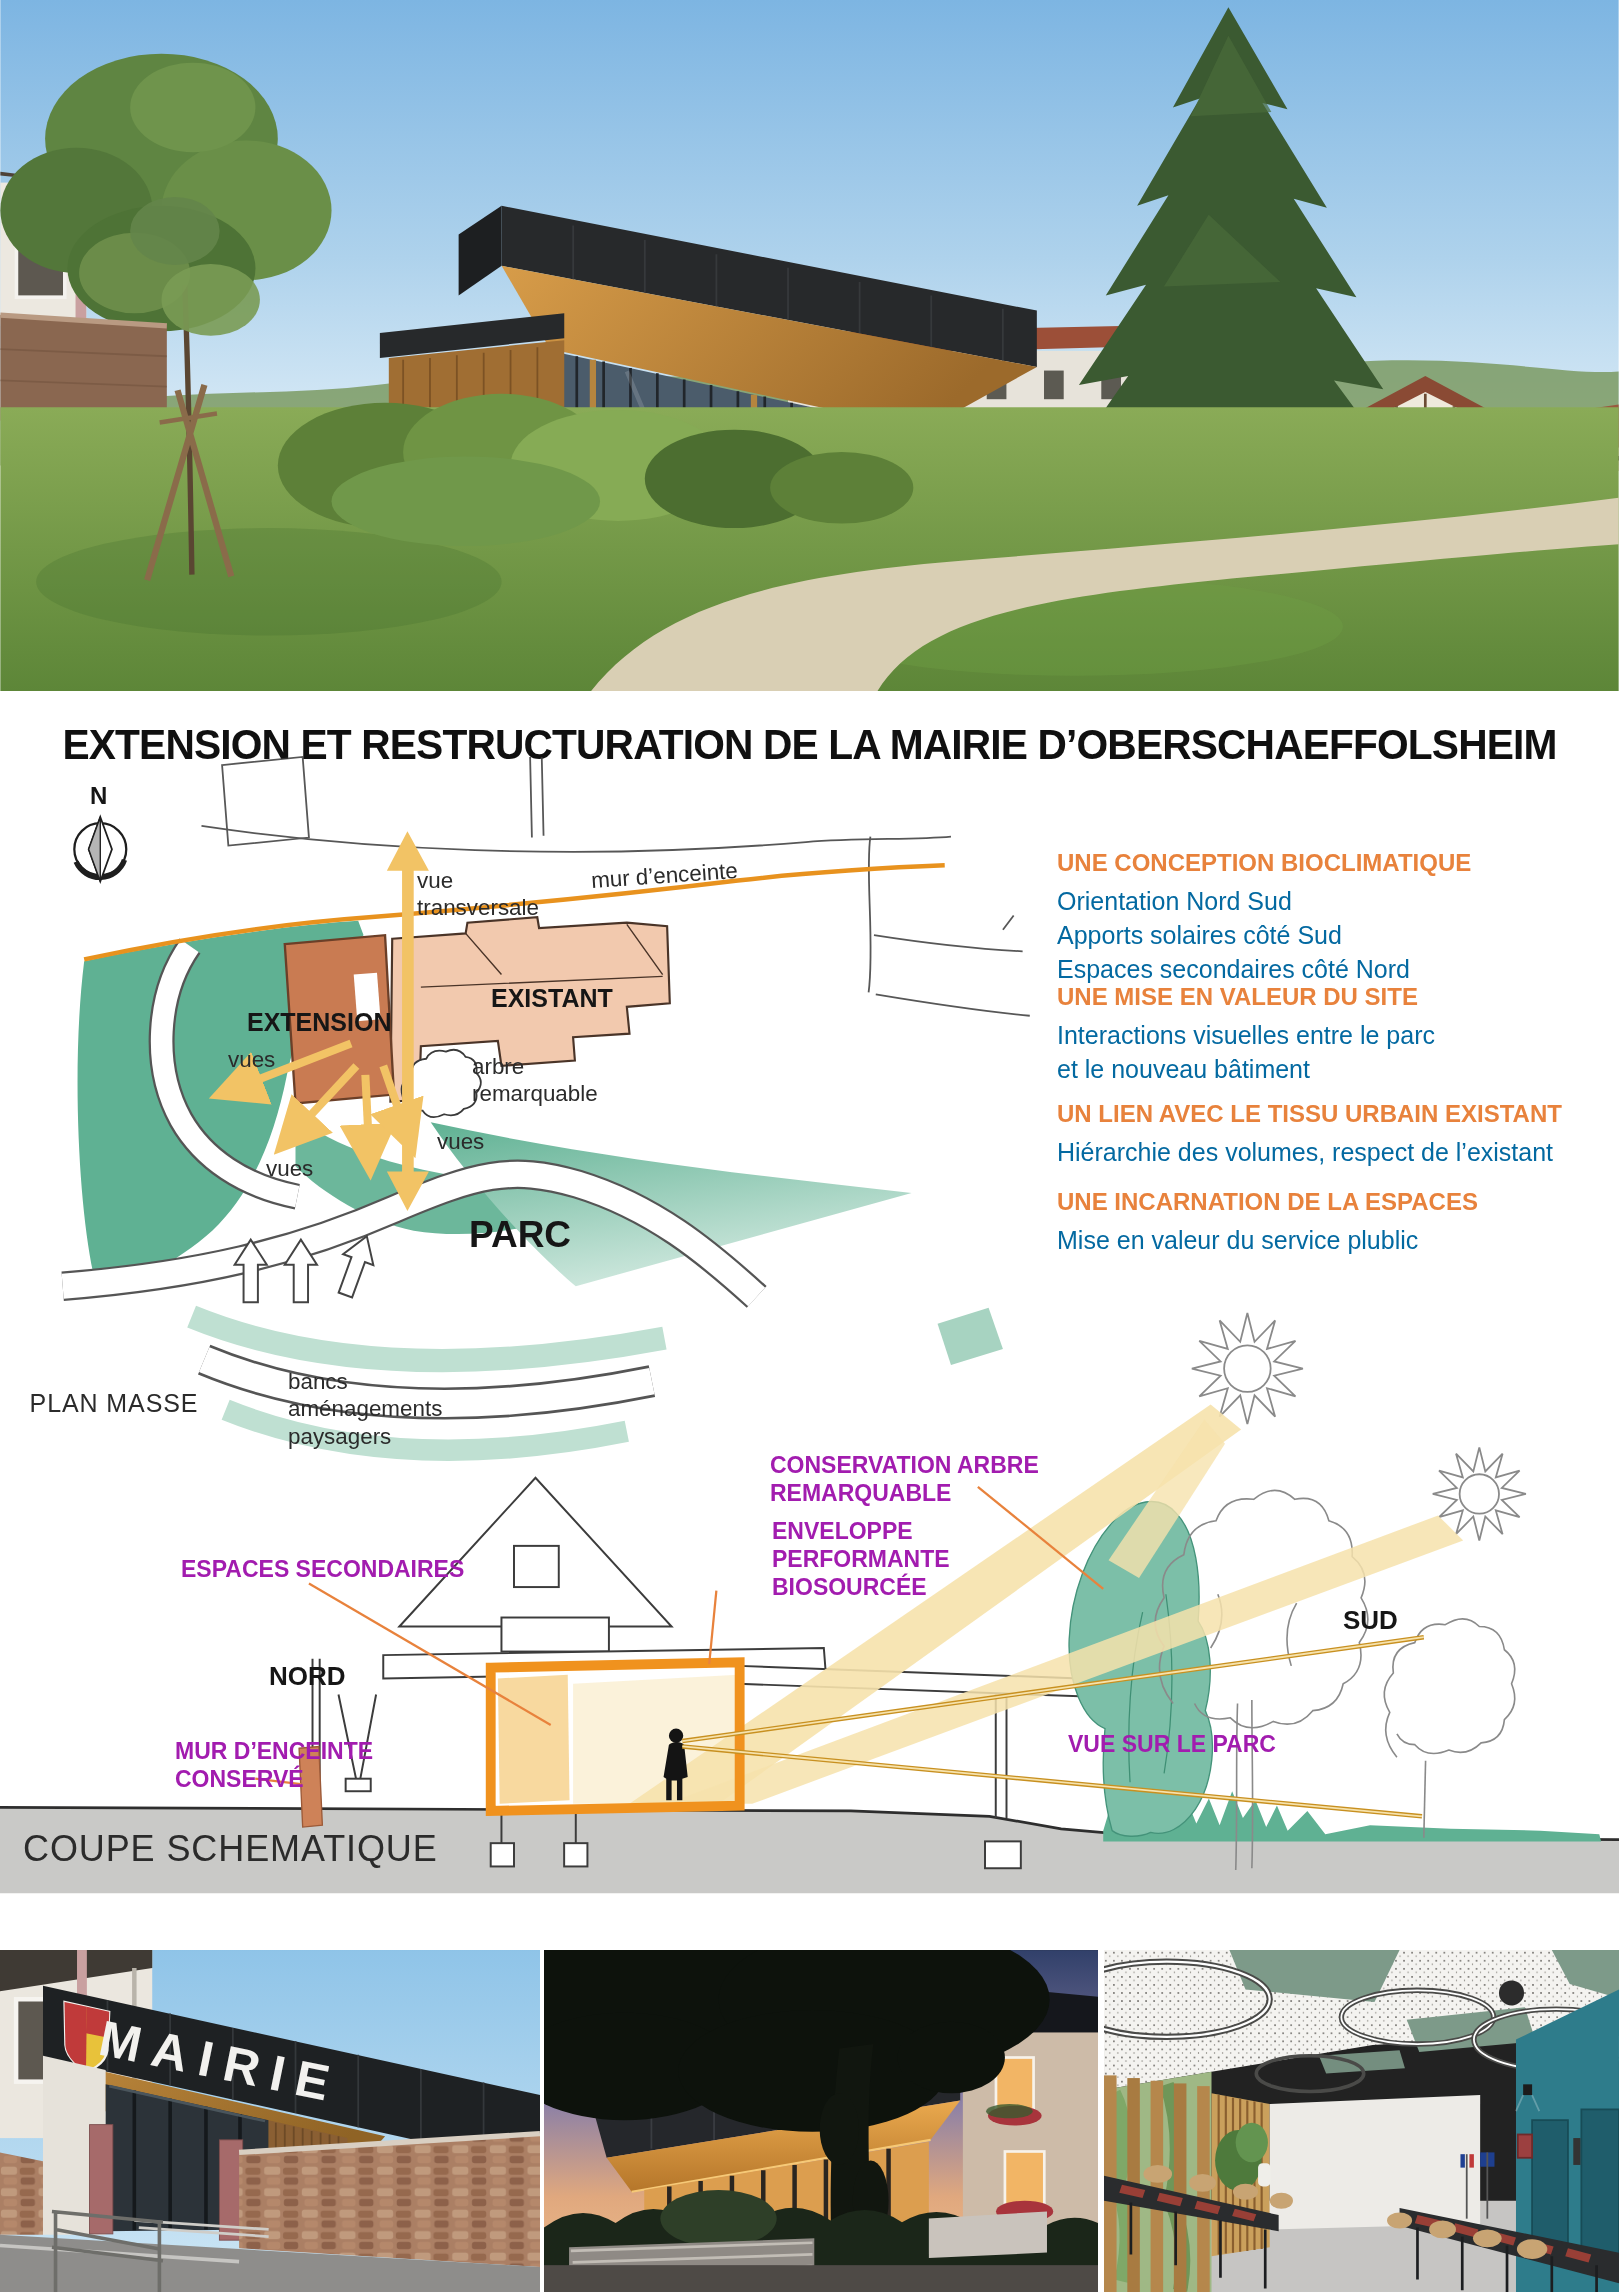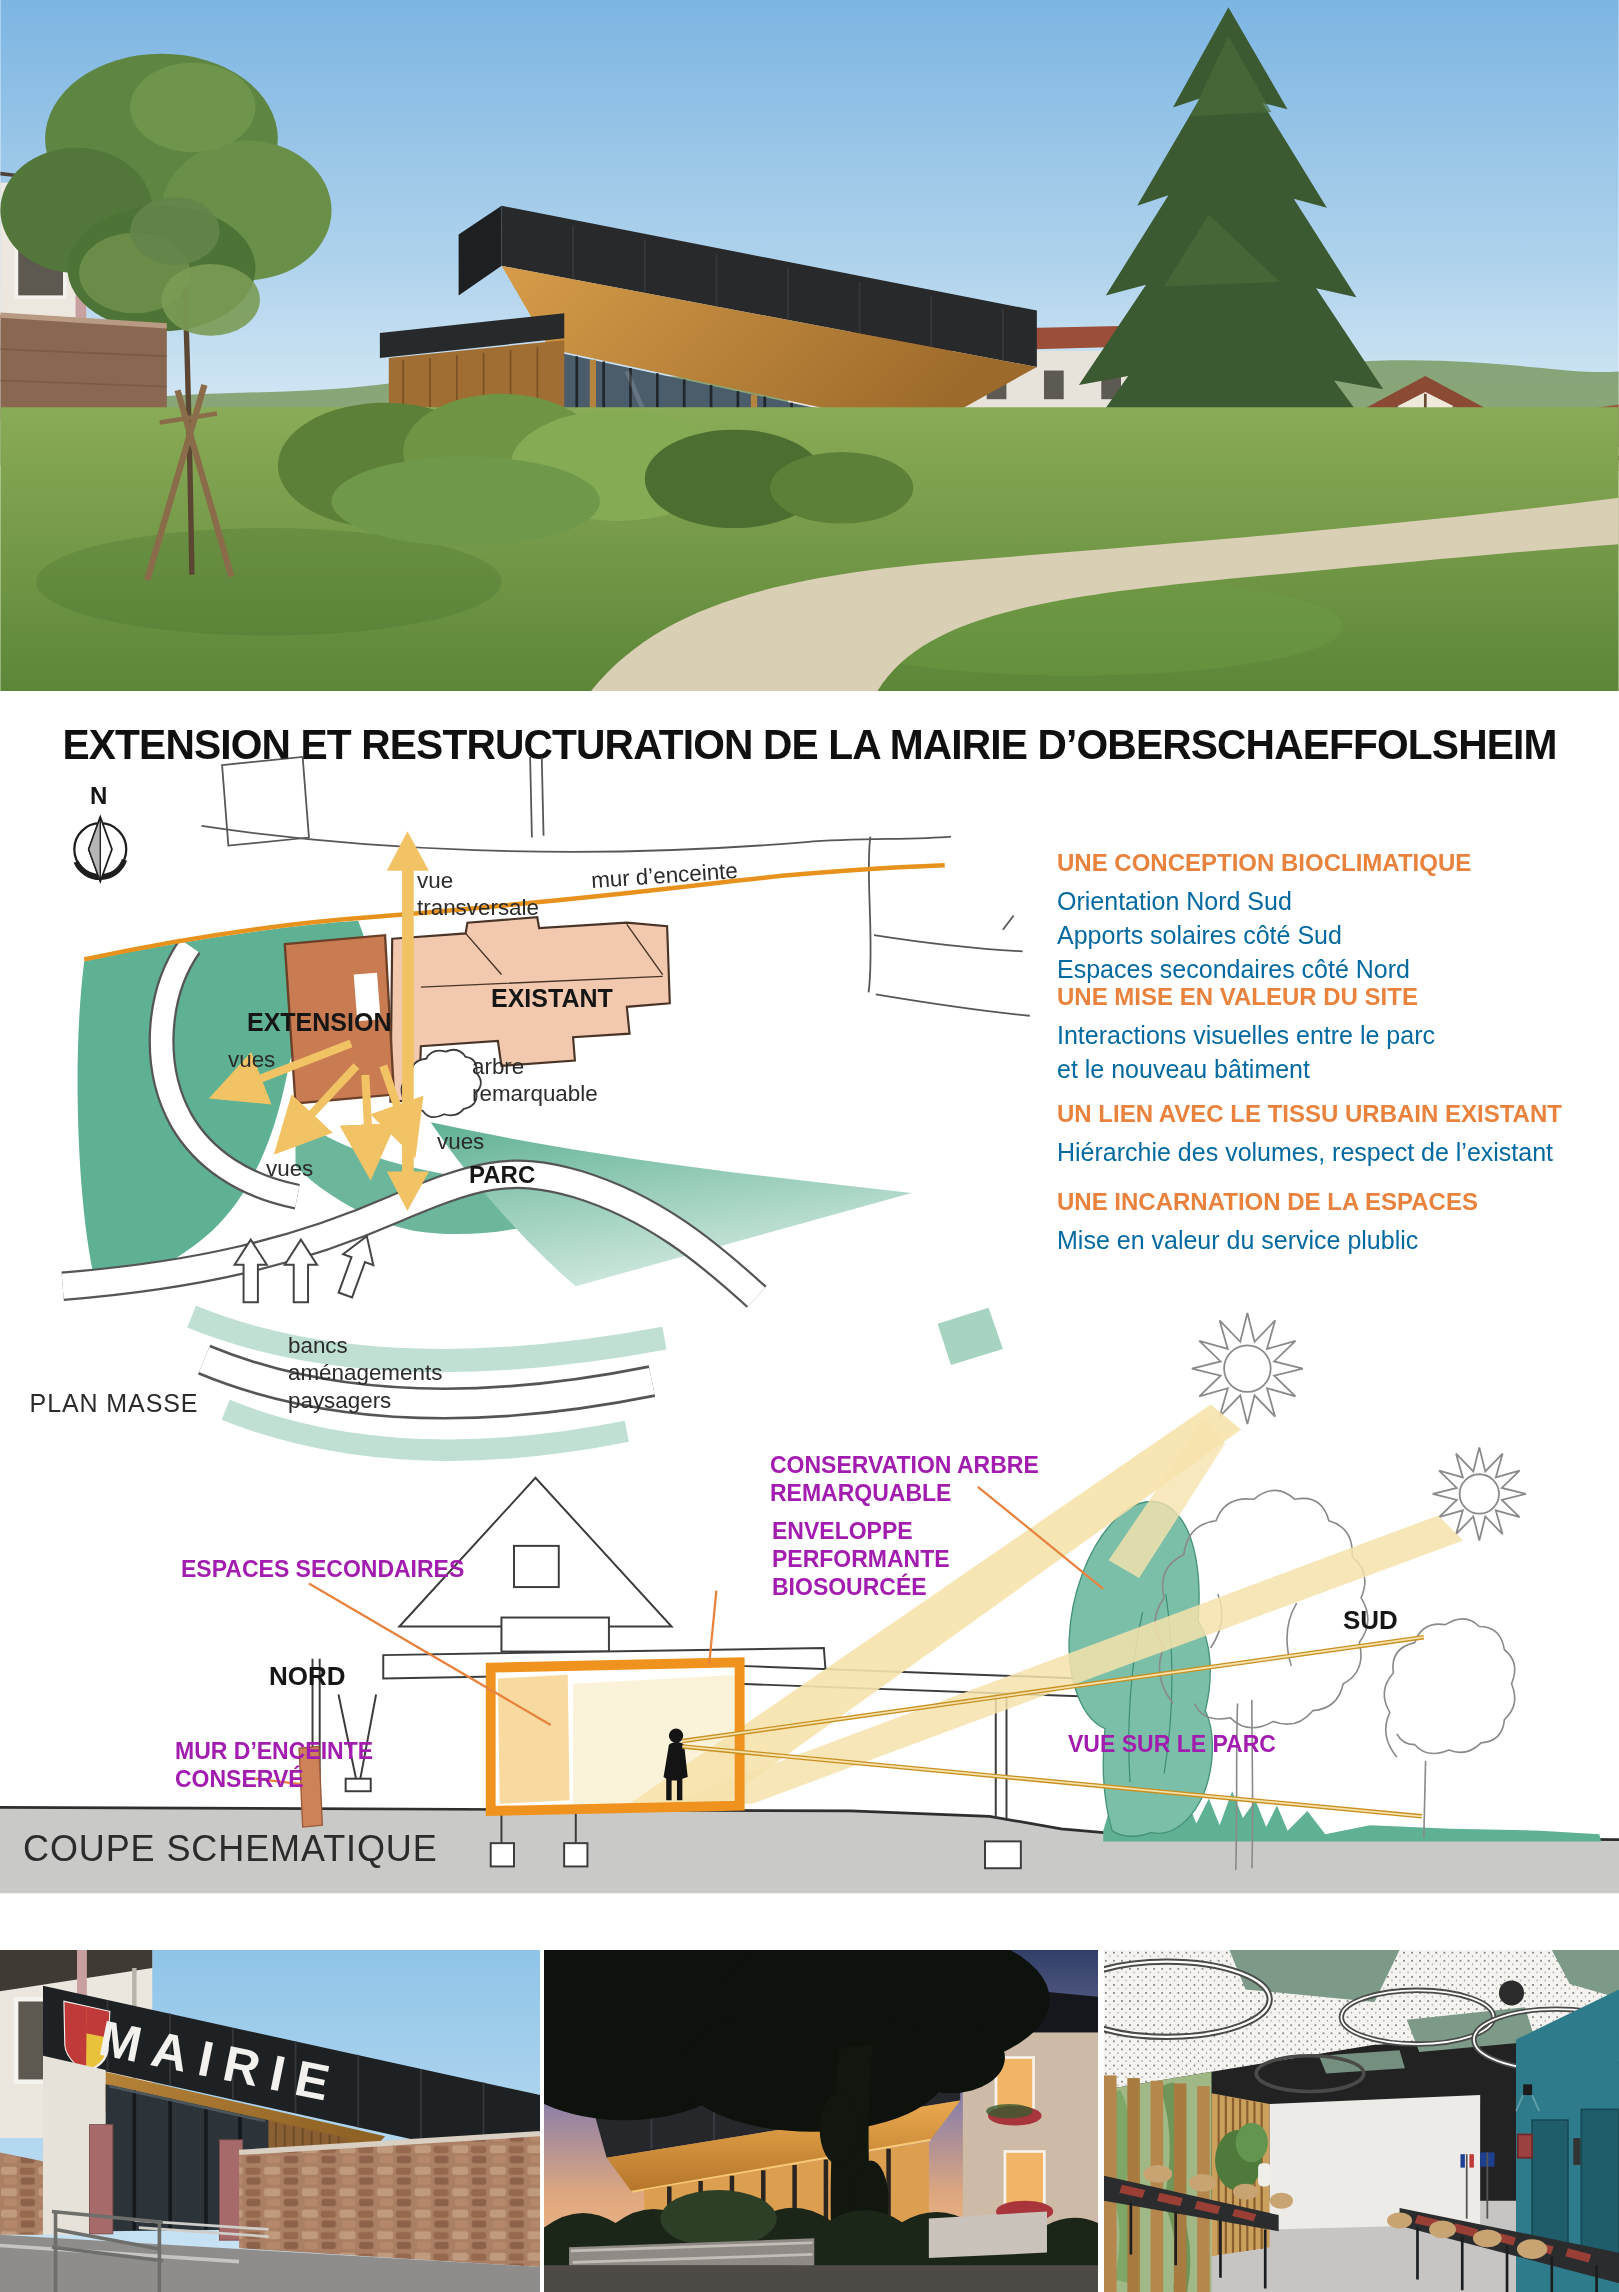--- a/index.html
+++ b/index.html
@@ -302,23 +302,23 @@
 
   <div class="lbl black-bold" style="left:90px;top:781px;font-size:24px">N</div>
   <div class="lbl sketch" style="left:417px;top:867px;width:143px;font-size:22.4px">vue transversale</div>
   <div class="lbl sketch" style="left:591px;top:862px;font-size:22.4px;transform:rotate(-4deg)">mur d’enceinte</div>
   <div class="lbl black-bold" style="left:247px;top:1007px;font-size:25px">EXTENSION</div>
   <div class="lbl black-bold" style="left:491px;top:983px;font-size:25px">EXISTANT</div>
   <div class="lbl sketch" style="left:228px;top:1046px;font-size:22.4px">vues</div>
   <div class="lbl sketch" style="left:266px;top:1155px;font-size:22.4px">vues</div>
   <div class="lbl sketch" style="left:437px;top:1128px;font-size:22.4px">vues</div>
   <div class="lbl sketch" style="left:472px;top:1053px;width:134px;font-size:22.4px">arbre remarquable</div>
-  <div class="lbl black-bold" style="left:469px;top:1160px;font-size:24px">PARC</div>
+  <div class="lbl black-bold" style="left:469px;top:1212px;font-size:37px">PARC</div>
   <div class="lbl sketch" style="left:29.6px;top:1388px;font-size:25px;letter-spacing:0.9px">PLAN MASSE</div>
-  <div class="lbl sketch" style="left:288px;top:1332px;width:206px;font-size:22.4px">bancs aménagements paysagers</div>
+  <div class="lbl sketch" style="left:288px;top:1368px;width:206px;font-size:22.4px">bancs aménagements paysagers</div>
 
   <div class="note-block" style="top:849px">
     <div class="nh">UNE CONCEPTION BIOCLIMATIQUE</div>
     <div class="nl">Orientation Nord Sud</div>
     <div class="nl">Apports solaires côté Sud</div>
     <div class="nl">Espaces secondaires côté Nord</div>
   </div>
   <div class="note-block" style="top:983px">
     <div class="nh">UNE MISE EN VALEUR DU SITE</div>
     <div class="nl">Interactions visuelles entre le parc</div>

